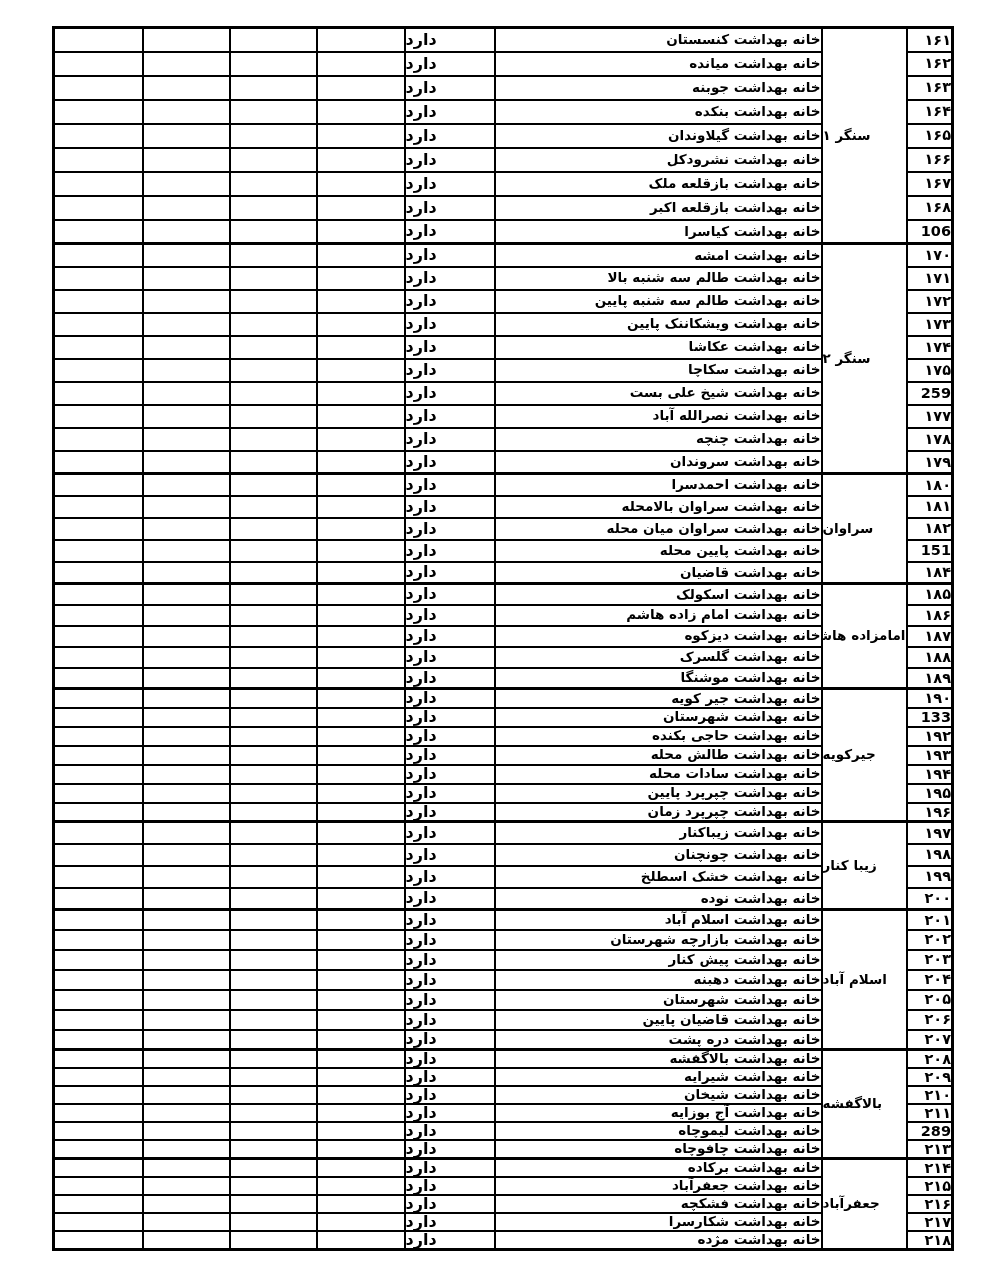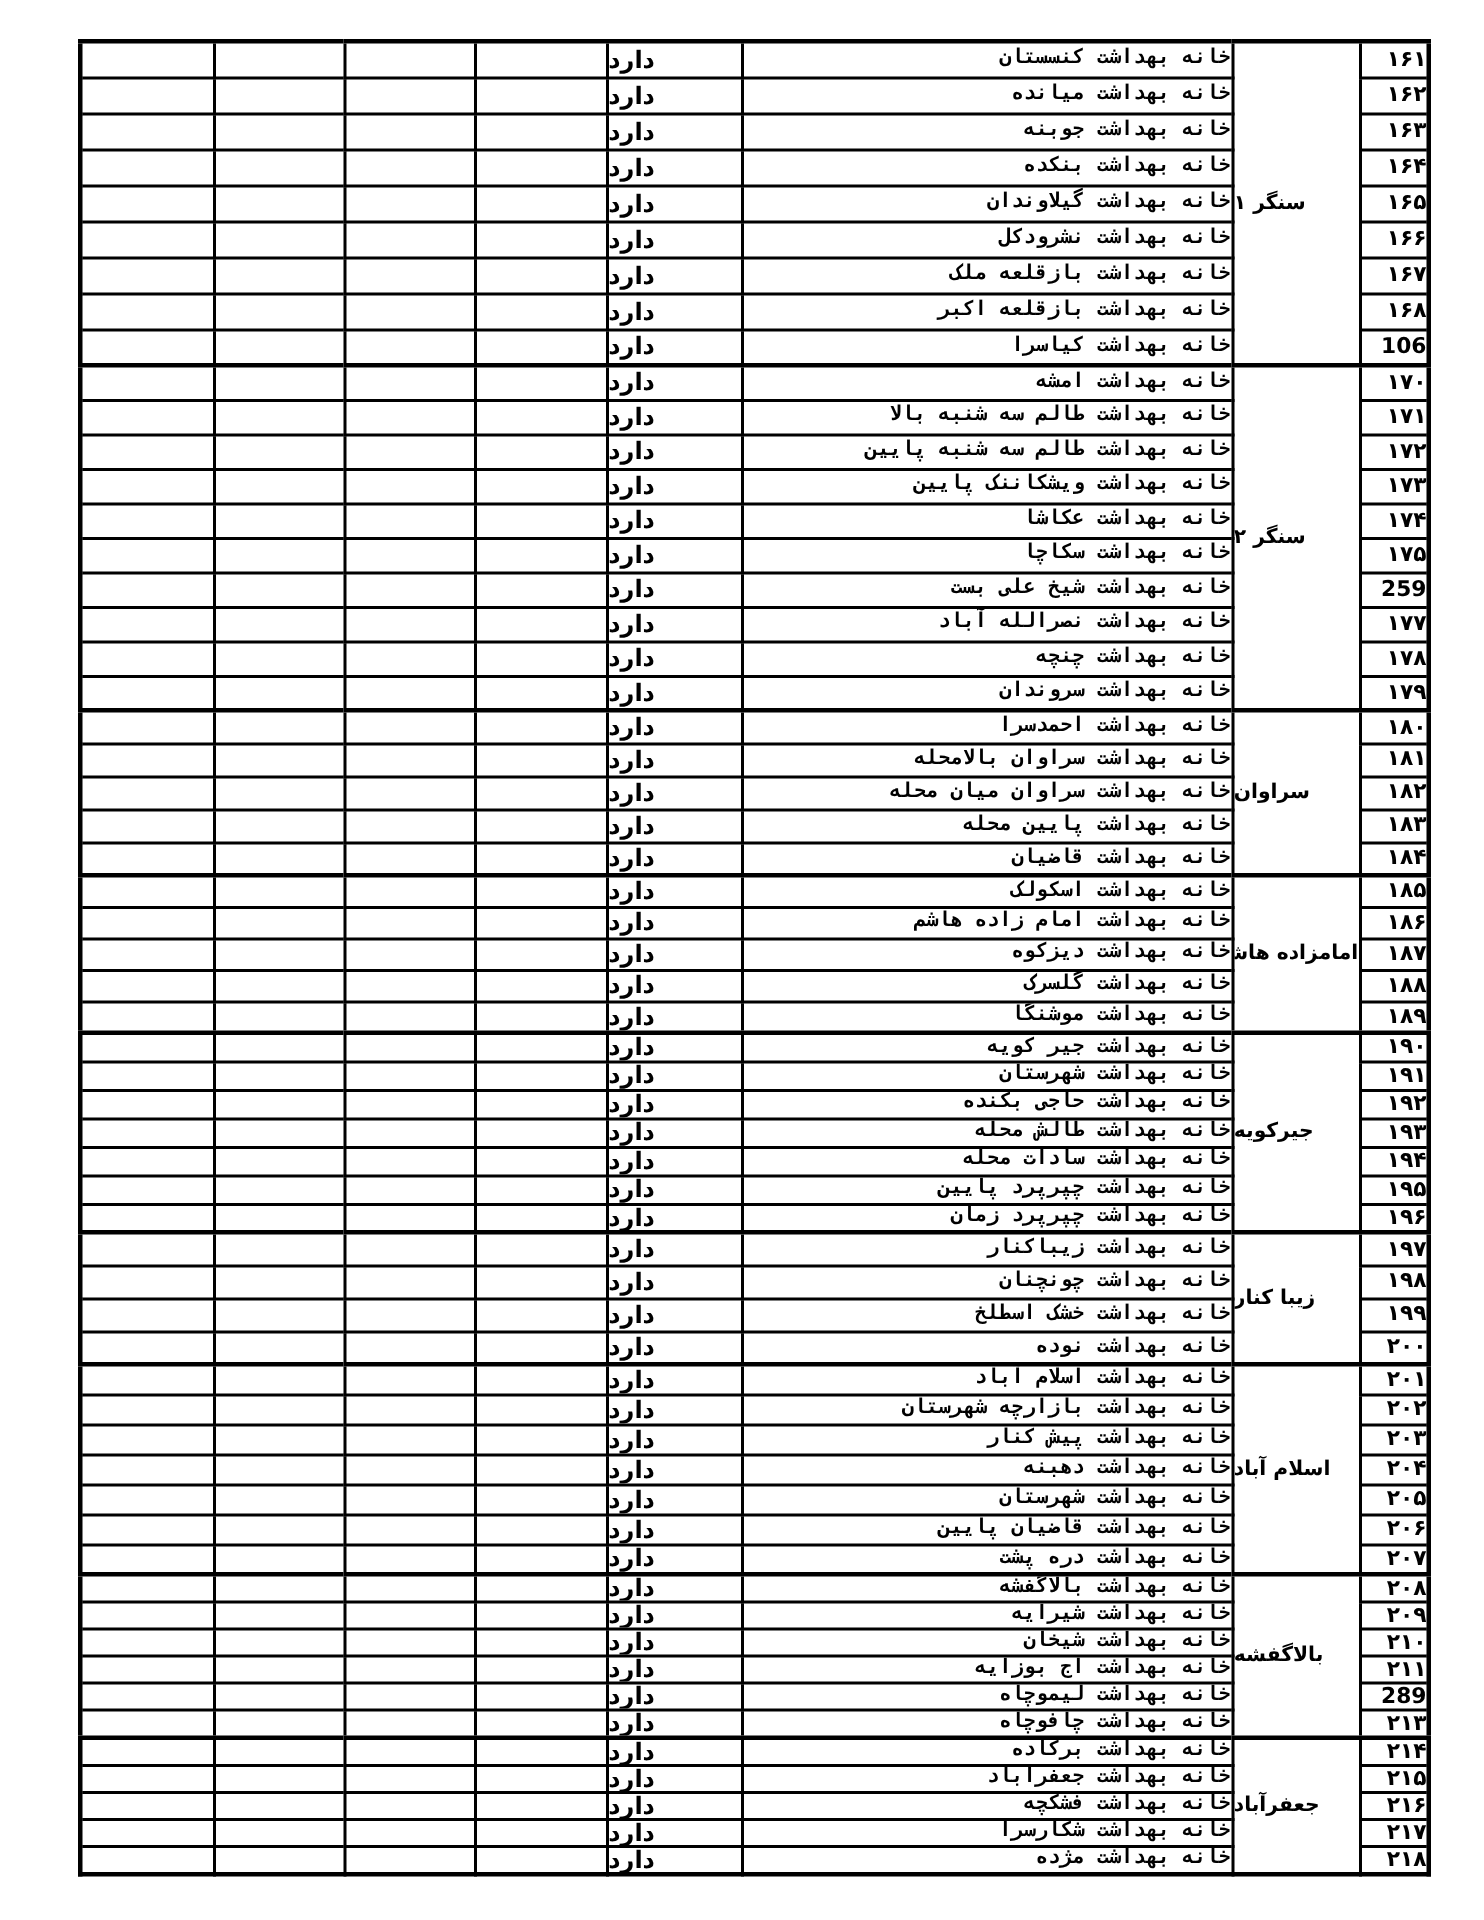--- a/index.html
+++ b/index.html
@@ -41,21 +41,20 @@
   td.cell-group {
     text-align: left;
     font-size: 13.5px;
     white-space: normal;
     line-height: 1.25;
   }
   td.cell-name {
     text-align: right;
     padding-right: 12px;
     font-size: 13.5px;
-    font-family: Liberation Mono, monospace;
   }
   td.cell-status {
     text-align: left;
     font-size: 16px;
   }
   td.cell-empty {
     background: #ffffff;
   }
   tr.grp-start td { border-top-width: 3px; }
   
@@ -280,21 +279,21 @@
         <tr class="grp-2">
           <td class="cell-no">۱۸۲</td>
           <td class="cell-name">خانه بهداشت سراوان میان محله</td>
           <td class="cell-status">دارد</td>
           <td class="cell-empty"></td>
           <td class="cell-empty"></td>
           <td class="cell-empty"></td>
           <td class="cell-empty"></td>
         </tr>
         <tr class="grp-2">
-          <td class="cell-no">۱۸۳</td>
+          <td class="cell-no">151</td>
           <td class="cell-name">خانه بهداشت پایین محله</td>
           <td class="cell-status">دارد</td>
           <td class="cell-empty"></td>
           <td class="cell-empty"></td>
           <td class="cell-empty"></td>
           <td class="cell-empty"></td>
         </tr>
         <tr class="grp-2">
           <td class="cell-no">۱۸۴</td>
           <td class="cell-name">خانه بهداشت قاضیان</td>
@@ -354,21 +353,21 @@
           <td class="cell-no">۱۹۰</td>
           <td class="cell-group" rowspan="7">جیرکویه</td>
           <td class="cell-name">خانه بهداشت جیر کویه</td>
           <td class="cell-status">دارد</td>
           <td class="cell-empty"></td>
           <td class="cell-empty"></td>
           <td class="cell-empty"></td>
           <td class="cell-empty"></td>
         </tr>
         <tr class="grp-4">
-          <td class="cell-no">۱۹۱</td>
+          <td class="cell-no">133</td>
           <td class="cell-name">خانه بهداشت شهرستان</td>
           <td class="cell-status">دارد</td>
           <td class="cell-empty"></td>
           <td class="cell-empty"></td>
           <td class="cell-empty"></td>
           <td class="cell-empty"></td>
         </tr>
         <tr class="grp-4">
           <td class="cell-no">۱۹۲</td>
           <td class="cell-name">خانه بهداشت حاجی بکنده</td>

